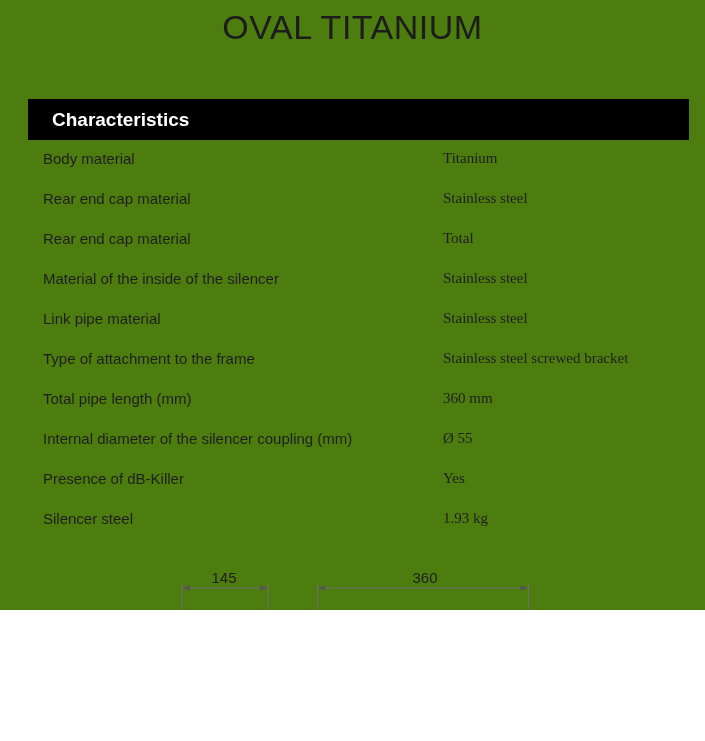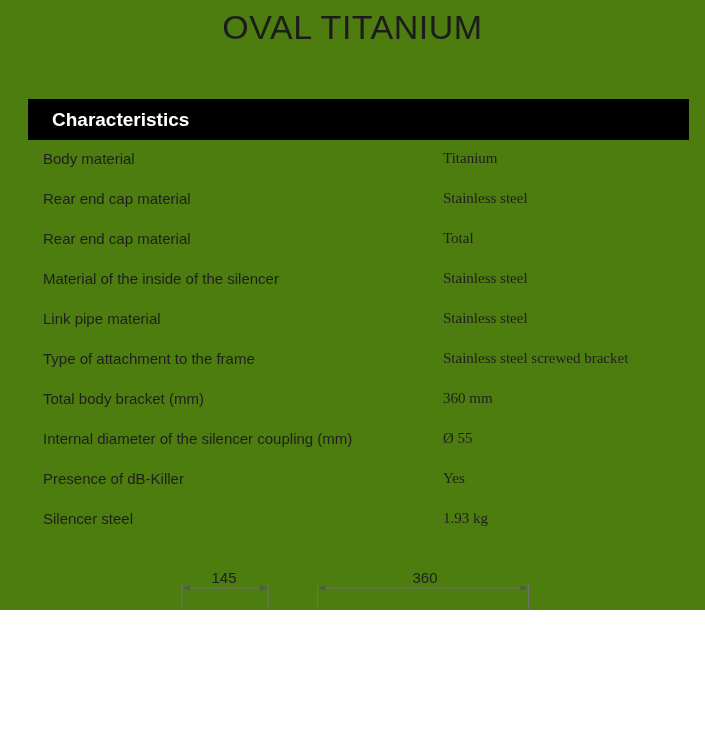--- a/index.html
+++ b/index.html
@@ -44,21 +44,21 @@
     </div>
     <div class="trow">
       <span class="tlabel">Link pipe material</span>
       <span class="tvalue">Stainless steel</span>
     </div>
     <div class="trow">
       <span class="tlabel">Type of attachment to the frame</span>
       <span class="tvalue">Stainless steel screwed bracket</span>
     </div>
     <div class="trow">
-      <span class="tlabel">Total body bracket (mm)</span>
+      <span class="tlabel">Total pipe length (mm)</span>
       <span class="tvalue">360 mm</span>
     </div>
     <div class="trow">
       <span class="tlabel">Internal diameter of the silencer coupling (mm)</span>
       <span class="tvalue">Ø 55</span>
     </div>
     <div class="trow">
       <span class="tlabel">Presence of dB-Killer</span>
       <span class="tvalue">Yes</span>
     </div>

